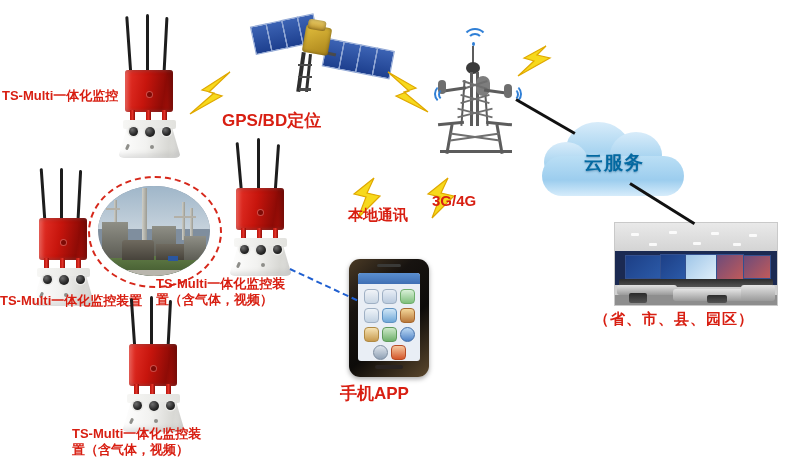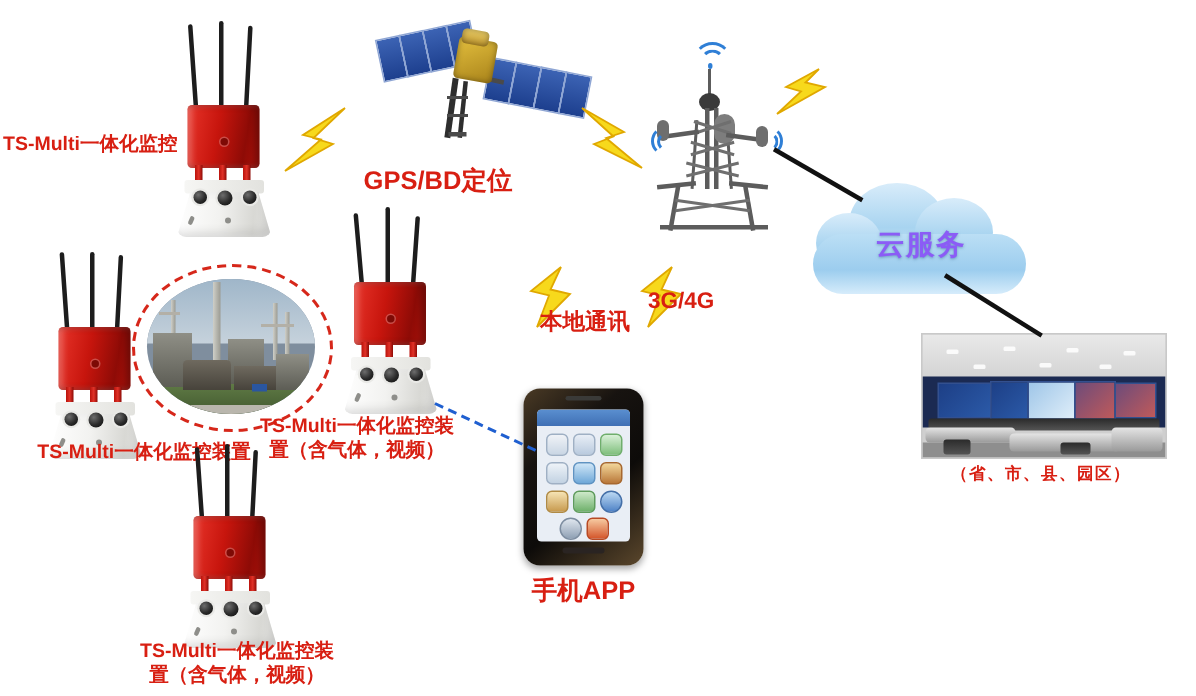--- a/index.html
+++ b/index.html
@@ -4,21 +4,21 @@
 <style>
   html,body{margin:0;padding:0;background:#ffffff;}
   body{width:797px;height:464px;overflow:hidden;position:relative;
        font-family:"Liberation Sans","DejaVu Sans",sans-serif;}
   #stage{position:absolute;left:0;top:0;width:797px;height:464px;background:#fff;}
 
   .abs{position:absolute;}
 
   
   .lbl{position:absolute;color:#d81f12;font-weight:bold;line-height:1.25;
-       text-align:center;white-space:pre-line;letter-spacing:0px;}
+       white-space:pre-line;letter-spacing:0px;}
   .lbl.cn{font-size:13px;}
   .lbl.big{font-size:17px;}
   .lbl.mid{font-size:15px;}
 
   
   .device{position:absolute;}
   .dev-ant{position:absolute;background:#1d1d1d;border-radius:2px;transform-origin:bottom center;}
   .dev-body{position:absolute;background:linear-gradient(100deg,#e8342a 0%,#c7150d 42%,#8e0b06 78%,#b4130c 100%);
             border-radius:3px;box-shadow:inset -3px 0 5px rgba(0,0,0,.35), inset 3px 0 4px rgba(255,255,255,.25);}
   .dev-body:after{content:"";position:absolute;left:50%;top:52%;width:5px;height:5px;margin-left:-2.5px;
@@ -58,21 +58,21 @@
   .twr-dish{position:absolute;background:#8a8a8a;border-radius:50%;}
   .wifi-arc{position:absolute;border:2.2px solid #2f7fd6;border-radius:50%;
             border-bottom-color:transparent;border-left-color:transparent;border-right-color:transparent;}
 
   
   .cloud{position:absolute;}
   .cpuff{position:absolute;border-radius:50%;
          background:linear-gradient(180deg,#d8ecfa 0%,#a8d4f0 55%,#cfe6f7 100%);}
   .cbase{position:absolute;border-radius:34px;
          background:linear-gradient(180deg,#bbdff5 0%,#9ccdee 60%,#d6ecfb 100%);}
-  .cloud-txt{position:absolute;color:#8b5cf6;font-weight:bold;font-size:19px;
+  .cloud-txt{position:absolute;color:#0369a1;font-weight:bold;font-size:19px;
              text-shadow:0 1px 2px rgba(60,110,150,.55);letter-spacing:1px;}
 
   
   .room{position:absolute;overflow:hidden;background:#cfcfcf;border:1px solid #c9c9c9;}
   .ceil{position:absolute;left:0;top:0;right:0;height:34%;background:linear-gradient(#e9e9e9,#d4d4d4);}
   .wallw{position:absolute;left:0;right:0;background:#1b2a52;}
   .scr{position:absolute;background:#21386e;border:1px solid #33508f;}
   .scr.a{background:linear-gradient(135deg,#1d3f86,#2b5aa8);}
   .scr.b{background:linear-gradient(135deg,#9fc6e8,#dfeef9);}
   .scr.c{background:linear-gradient(135deg,#6d4b7a,#c05a5a);}
@@ -284,21 +284,21 @@
     <div class="scr c" style="left:101px;top:31px;width:26px;height:24px;"></div>
     <div class="scr c" style="left:128px;top:32px;width:26px;height:22px;"></div>
     <div class="desk2" style="left:4px;top:56px;width:154px;height:8px;"></div>
     <div class="floor"></div>
     <div class="desk" style="left:2px;top:62px;width:60px;height:10px;"></div>
     <div class="desk" style="left:58px;top:66px;width:74px;height:12px;"></div>
     <div class="desk2" style="left:14px;top:70px;width:18px;height:10px;"></div>
     <div class="desk2" style="left:92px;top:72px;width:20px;height:8px;"></div>
     <div class="desk" style="left:126px;top:62px;width:34px;height:16px;"></div>
   </div>
-  <div class="lbl cn" style="left:594px;top:310px;width:200px;font-size:11px;letter-spacing:1px;"><span>（省、市、县、园区）</span><br></div>
+  <div class="lbl cn" style="left:594px;top:310px;width:200px;font-size:15px;letter-spacing:1px;"><span>（省、市、县、园区）</span><br></div>
 
   <div class="pda" style="left:349px;top:259px;width:80px;height:118px;">
     <div class="pda-speaker" style="left:28px;top:5px;width:24px;height:3px;"></div>
     <div class="pda-screen" style="left:9px;top:14px;width:62px;height:88px;">
       <div class="pda-top"></div>
       <div class="app-ico" style="left:6px;top:16px;width:13px;height:13px;background:linear-gradient(#f0f3f7,#c9d6e4);border:1px solid #9fb0c4;"></div>
       <div class="app-ico" style="left:24px;top:16px;width:13px;height:13px;background:linear-gradient(#e8eef6,#b9cade);border:1px solid #9fb0c4;"></div>
       <div class="app-ico" style="left:42px;top:16px;width:13px;height:13px;background:linear-gradient(#d9f0d8,#7fbf7c);border:1px solid #6fae6c;"></div>
       <div class="app-ico" style="left:6px;top:35px;width:13px;height:13px;background:linear-gradient(#eef3f8,#c2d2e2);border:1px solid #9fb0c4;"></div>
       <div class="app-ico" style="left:24px;top:35px;width:13px;height:13px;background:linear-gradient(#cfe6f7,#6fa8d8);border:1px solid #5f93c2;"></div>

